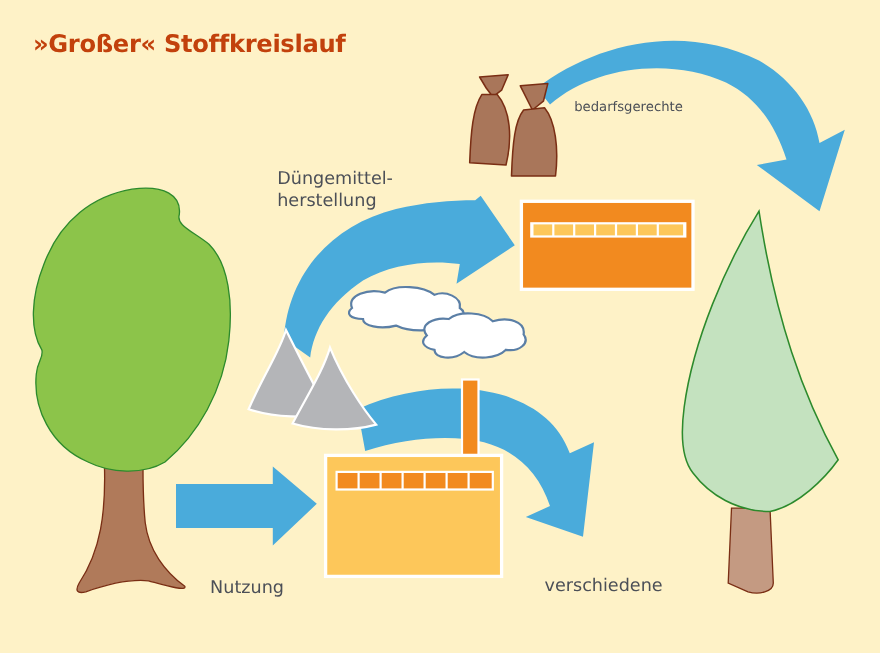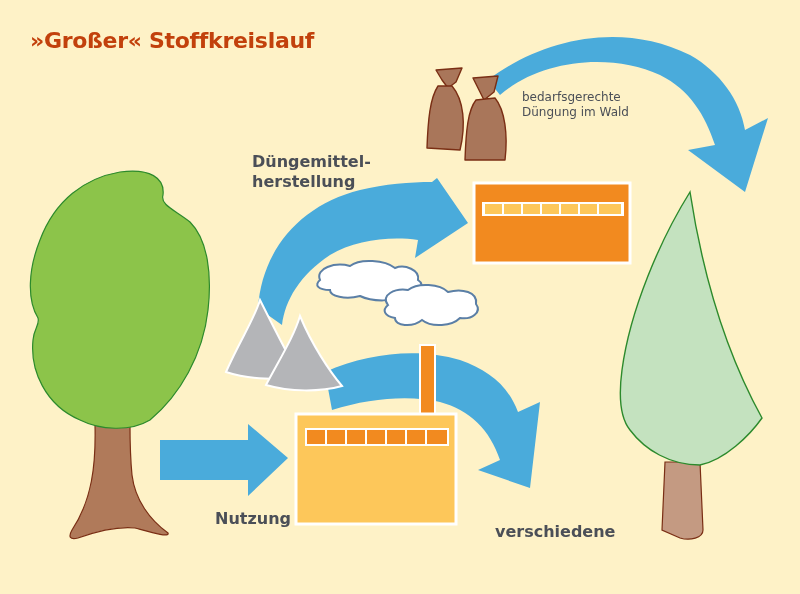--- a/index.html
+++ b/index.html
@@ -1,20 +1,20 @@
 <!DOCTYPE html>
 <html><head>
 <meta charset="utf-8">
 <style>
   html, body { margin: 0; padding: 0; }
   body { width: 800px; height: 594px; background: #fef2c7; overflow: hidden; position: relative; font-family: "DejaVu Sans", sans-serif; }
   #stage { position: absolute; left: 0; top: 0; width: 800px; height: 594px; }
   .lbl { position: absolute; color: #4b4f57; font-family: "DejaVu Sans", sans-serif; line-height: 1.22; white-space: nowrap; }
   .title { left: 30px; top: 28px; font-size: 22px; font-weight: bold; letter-spacing: -0.3px; color: #c2410c; }
-  .bold { font-weight: bold; font-size: 16px; }
+  .bold { font-weight: normal; font-size: 16px; }
   .reg { font-size: 12px; }
 </style>
 </head>
 <body>
 
 <svg id="stage" viewBox="0 0 800 594">
 
   <path fill="#4aabdb" d="M488,80 C540,40 620,20 690,55 C720,72 740,100 745,130 L768,118 L745,192 L688,150 L715,145 C705,115 690,90 660,75 C610,52 540,60 500,95 Z"></path>
 
   <path fill="#4aabdb" d="M258,308 C262,250 300,205 360,190 C385,184 410,182 432,182 L437,178 L468,223 L415,258 L418,240 C390,236 355,240 330,255 C300,275 285,300 282,325 Z"></path>
@@ -82,20 +82,19 @@
 
 <div class="lbl title">»Großer« Stoffkreislauf</div>
 
 <div class="lbl bold" style="left:252px; top:152px;">
   <div>Düngemittel-</div>
   <div>herstellung</div>
 </div>
 
 <div class="lbl reg" style="left:522px; top:90px;">
   <div>bedarfsgerechte</div>
-  <div>Düngung im Wald</div>
 </div>
 
-<div class="lbl bold" style="left:191px; top:509px;margin-left:24px;">Nutzung</div>
+<div class="lbl bold" style="left:191px; top:524px;">Nutzung</div>
 
 <div class="lbl bold" style="left:495px; top:522px;">
   <div>verschiedene</div>
 </div>
 
 </body></html>

